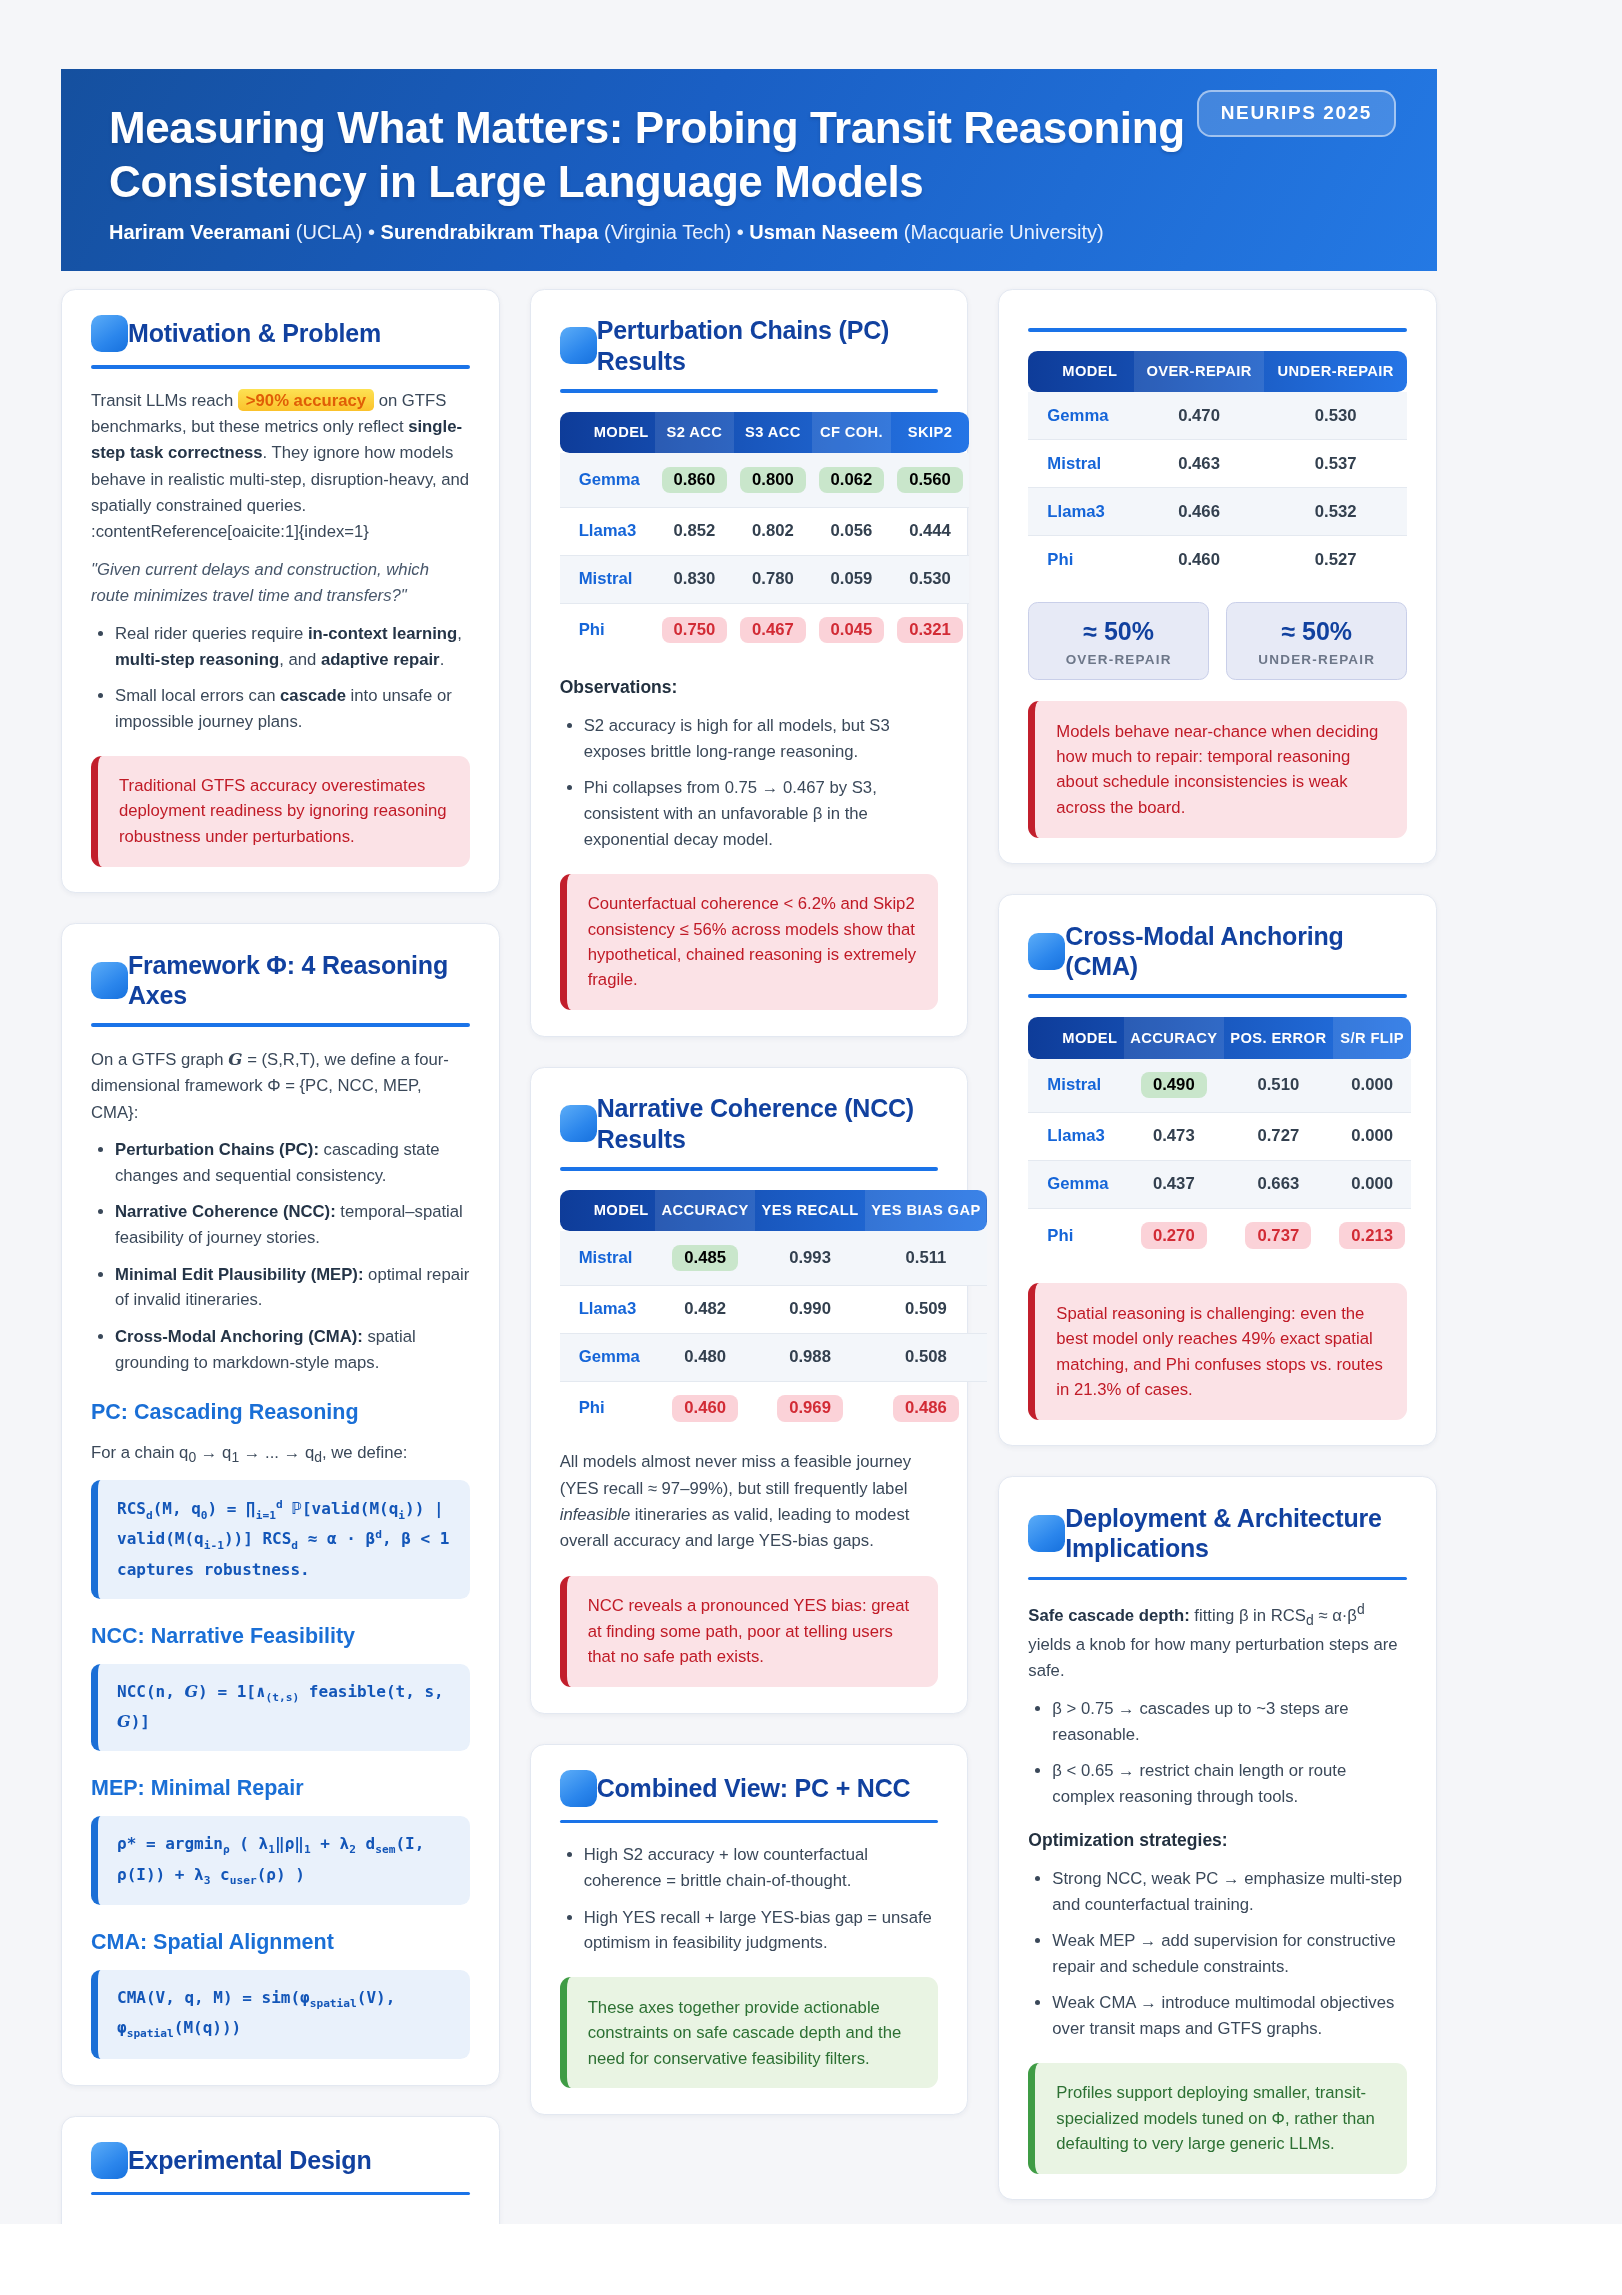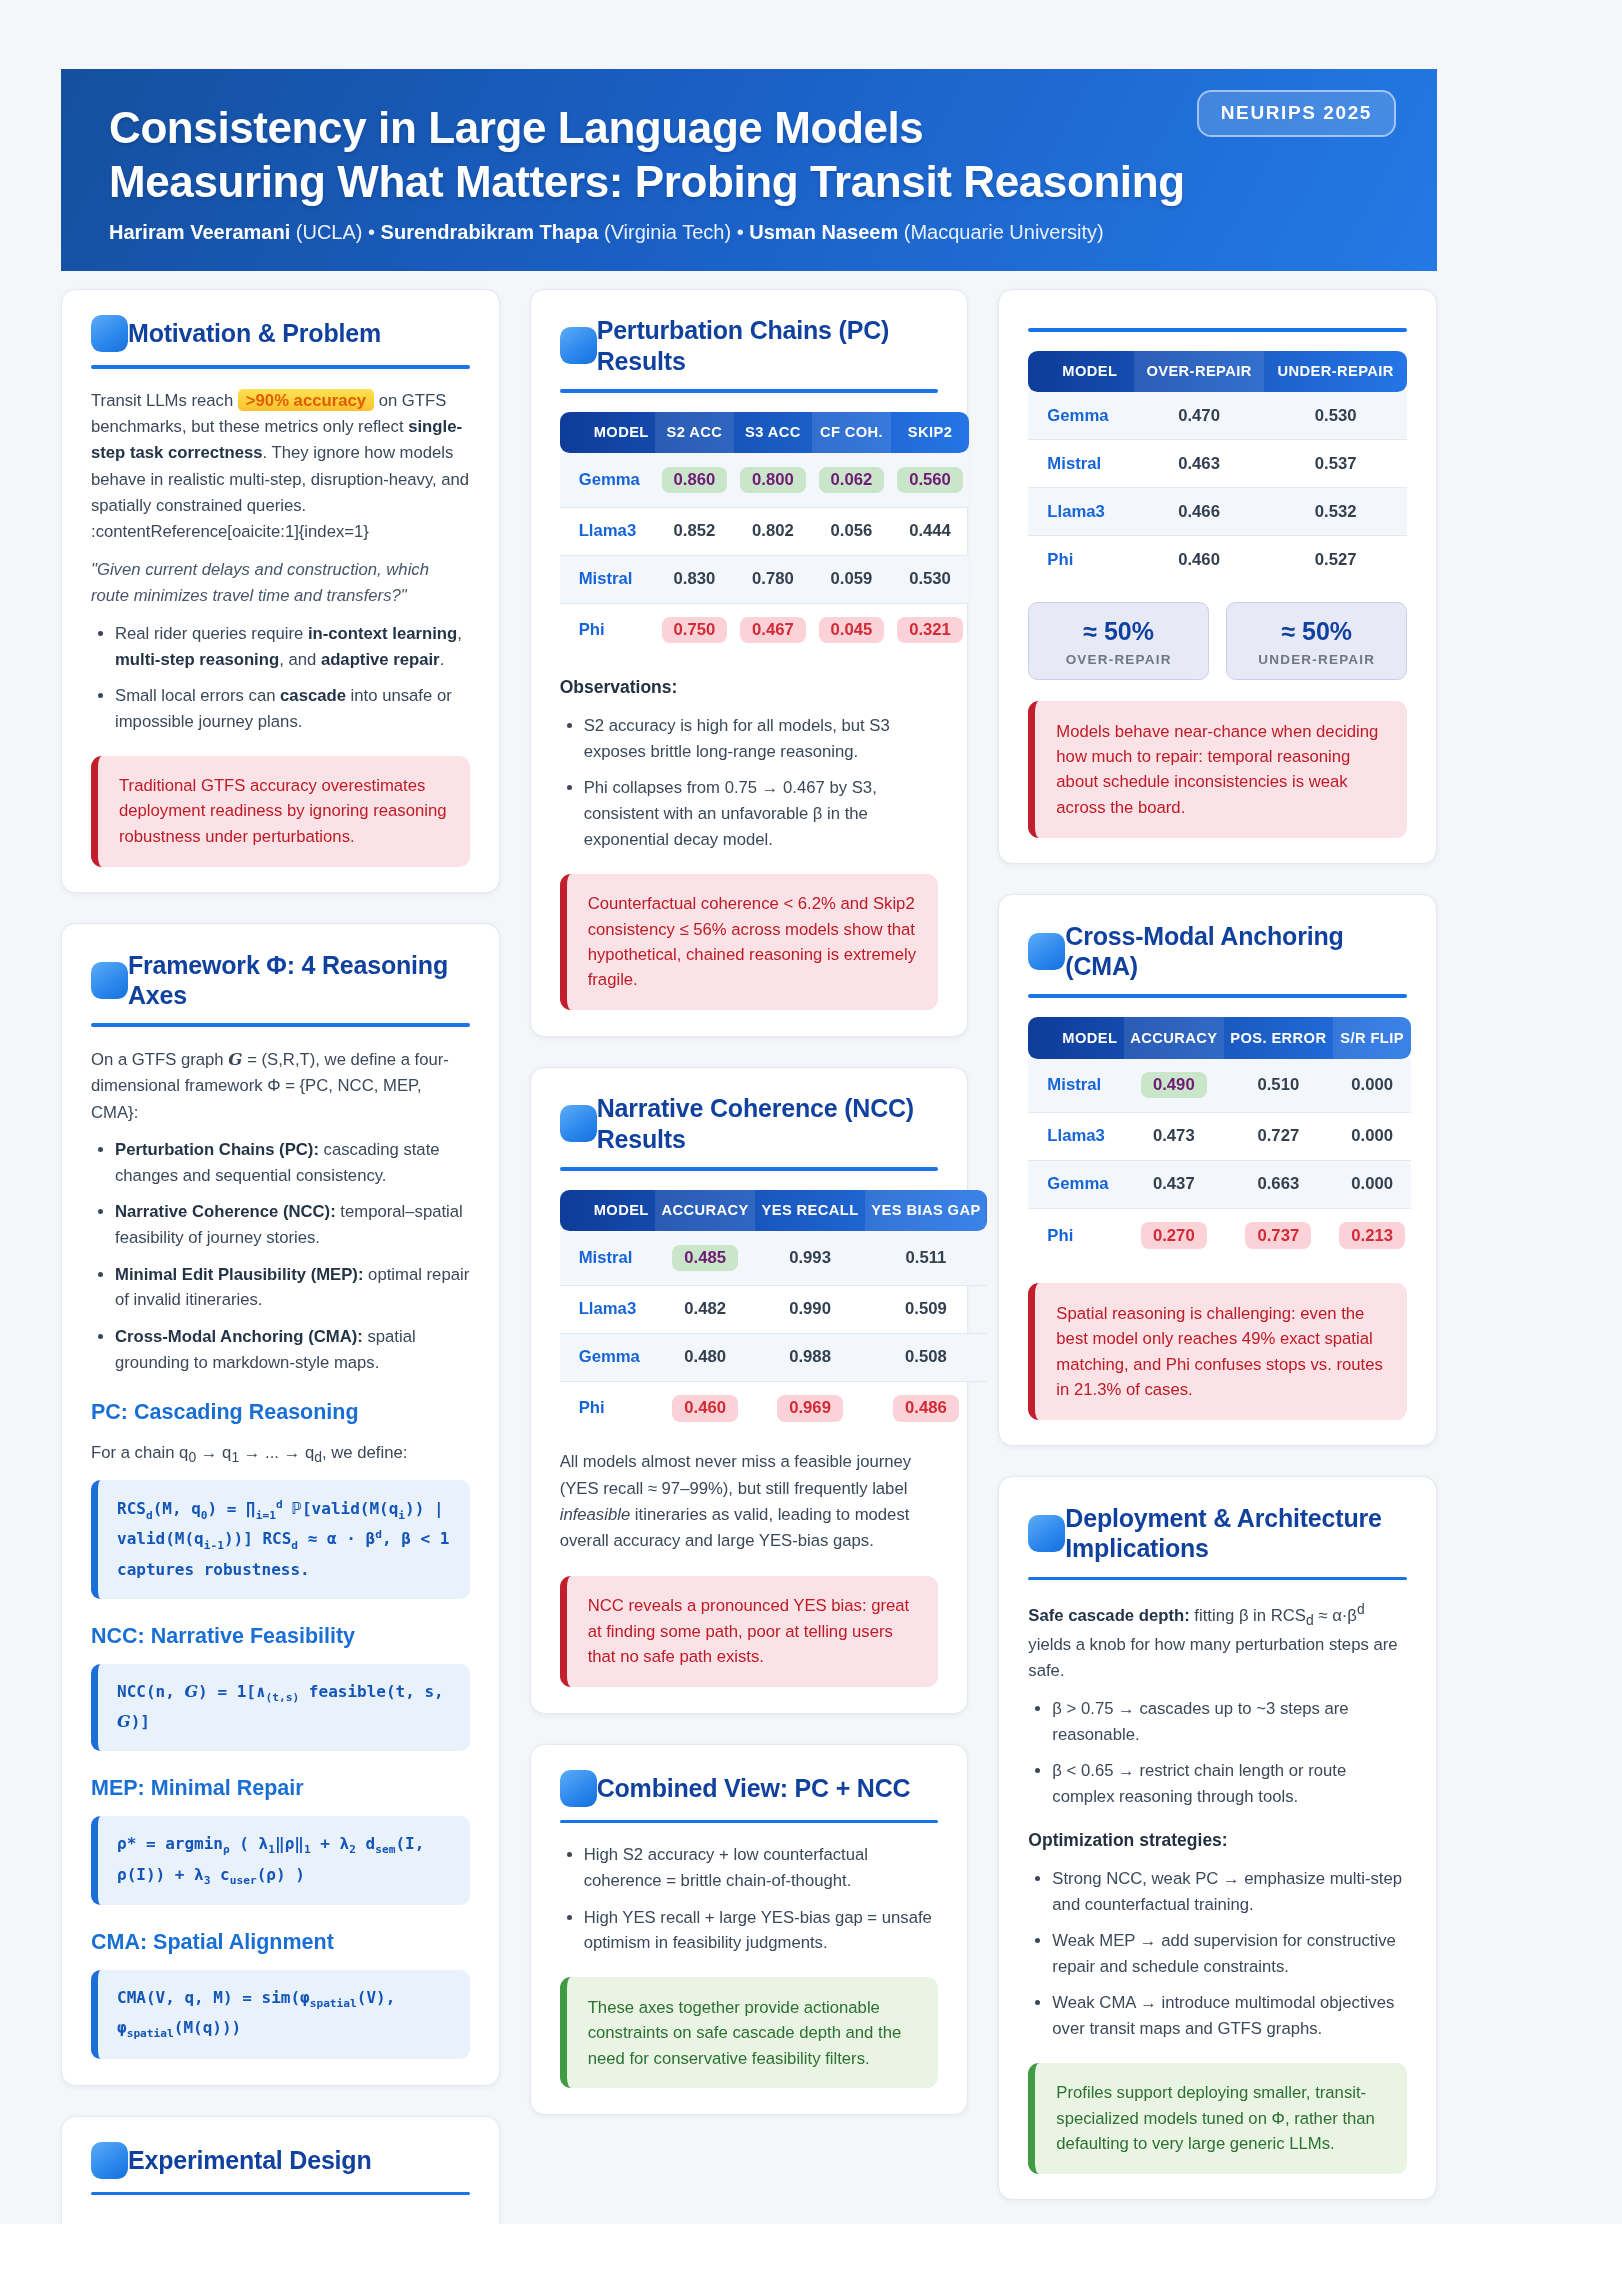--- a/index.html
+++ b/index.html
@@ -58,40 +58,40 @@
     padding:12.8px 6.4px;text-align:center;white-space:nowrap;}
   table.results-table th:nth-child(even){background:rgba(255,255,255,.10);}
   table.results-table th:first-child{text-align:left;padding-left:34px;border-radius:9.6px 0 0 9.6px;margin-left:25px;}
   table.results-table th:last-child{border-radius:0 9.6px 9.6px 0;}
   table.results-table td{padding:13.5px 6.4px;text-align:center;color:#33404f;font-weight:600;
     border-bottom:1.2px solid #e4e9f0;}
   table.results-table tbody tr:nth-child(odd){background:#f3f6fa;}
   table.results-table tbody tr:last-child td{border-bottom:none;}
   table.results-table td.model{text-align:left;padding-left:19px;color:#1565d8;font-weight:700;}
   .pill{display:inline-block;padding:3.2px 12px;border-radius:8px;font-weight:700;}
-  .pill.good{background:#c9e6cb;color:#701a75;}
+  .pill.good{background:#c9e6cb;color:#000000;}
   .pill.bad{background:#fbd2d8;color:#d22b35;}
 
   .stats{display:flex;gap:17.5px;margin-top:19px;}
   .stat{flex:1;background:#e7eaf6;border:1.6px solid #c9cfe9;border-radius:9.6px;text-align:center;
     padding:14.3px 6.4px 12px;}
   .stat-value{font-size:25px;font-weight:800;color:#11419f;}
   .stat-label{font-size:13.5px;color:#6d7789;letter-spacing:1.2px;margin-top:5.6px;font-weight:600;}
 </style>
 </head>
 <body>
 
 <div class="page">
   <div class="wrap">
 
     <div class="banner">
       <div class="badge">NEURIPS 2025</div>
       <div class="poster-title">
+        <div>Measuring What Matters: Probing Transit Reasoning</div>
         <div>Consistency in Large Language Models</div>
-        <div>Measuring What Matters: Probing Transit Reasoning</div>
       </div>
       <div class="authors"><strong>Hariram Veeramani</strong><span> (UCLA) • </span><strong>Surendrabikram Thapa</strong><span> (Virginia Tech) • </span><strong>Usman Naseem</strong><span> (Macquarie University)</span></div>
     </div>
 
     <div class="cols">
 
       <div class="col">
 
         <div class="card">
           <div class="sec-head">

